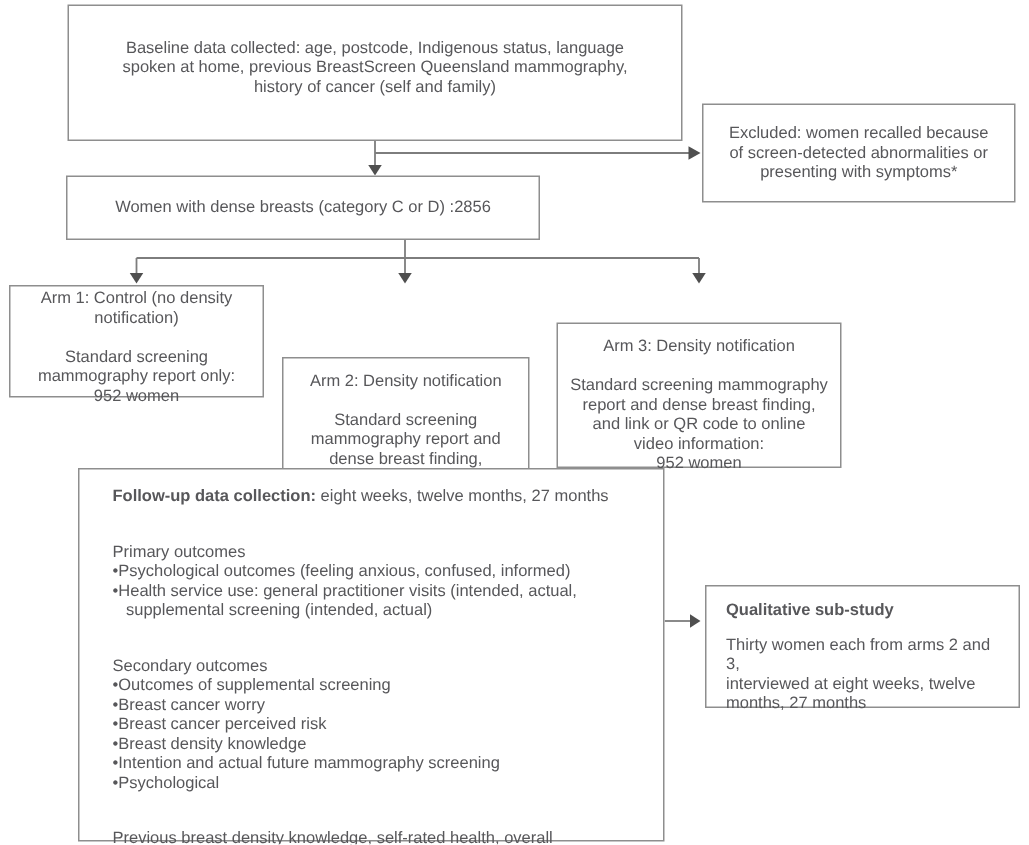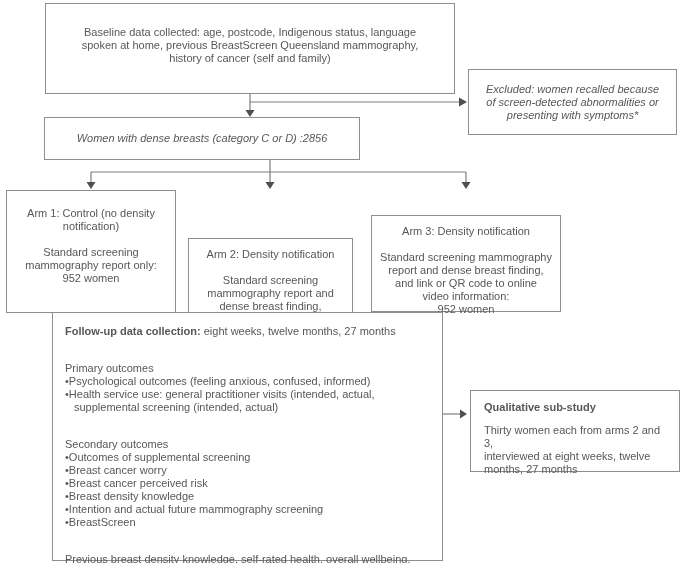--- a/index.html
+++ b/index.html
@@ -25,33 +25,32 @@
     box-sizing: border-box;
   }
   .pre { white-space: pre-line; }
   .center { text-align: center; }
   .b { font-weight: 700; }
   .flexmid {
     display: flex;
     align-items: center;
     justify-content: center;
     text-align: center;
-    font-style: italic;
   }
   .gap-top { margin-top: 13px; }
   .gap-sm  { margin-top: 24px; }
 
   
   #box-population { left: 45px;  top: 3px;   width: 410px; height: 91px;  padding-top: 9px; }
   #box-excluded   { left: 468px; top: 69px;  width: 209px; height: 66px;  padding: 4px 10px; }
   #box-dense      { left: 44px;  top: 117px; width: 316px; height: 43px; }
-  #box-arm1       { left: 6px;   top: 190px; width: 170px; height: 123px;  padding-top: 16px; }
+  #box-arm1       { left: 6px;   top: 190px; width: 170px; height: 75px;  padding-top: 2px; }
   #box-arm2       { left: 188px; top: 190px; width: 165px; height: 97px;  padding-top: 9px; margin-top: 48px; }
   #box-arm3       { left: 371px; top: 190px; width: 190px; height: 97px;  padding-top: 9px; margin-top: 25px; }
-  #box-followup   { left: 52px;  top: 312px; width: 391px; height: 249px; padding: 12px 12px; }
+  #box-followup   { left: 52px;  top: 312px; width: 391px; height: 249px; padding: 12px 22px; }
   #box-qual       { left: 470px; top: 390px; width: 210px; height: 82px;  padding: 10px 13px; }
 
   .li {
     padding-left: 9px;
     text-indent: -9px;
     white-space: pre-line;
   }
   .li::before { content: "\2022 "; }
 
   svg.connectors {
@@ -144,21 +143,21 @@
     <div class="li">Psychological outcomes (feeling anxious, confused, informed)</div>
     <div class="li">Health service use: general practitioner visits (intended, actual,
 supplemental screening (intended, actual)</div>
 
     <div class="gap-sm">Secondary outcomes</div>
     <div class="li">Outcomes of supplemental screening</div>
     <div class="li">Breast cancer worry</div>
     <div class="li">Breast cancer perceived risk</div>
     <div class="li">Breast density knowledge</div>
     <div class="li">Intention and actual future mammography screening</div>
-    <div class="li">BreastScreen</div>
+    <div class="li">Psychological</div>
 
     <div class="pre gap-sm">Previous breast density knowledge, self-rated health, overall wellbeing,
 health literacy, and preferences for more or less health care to be
 measured at eight weeks</div>
   </div>
 
   <div class="box" id="box-qual">
     <div class="b">Qualitative sub-study</div>
     <div class="pre" style="margin-top:10px;">Thirty women each from arms 2 and 3,
 interviewed at eight weeks, twelve

